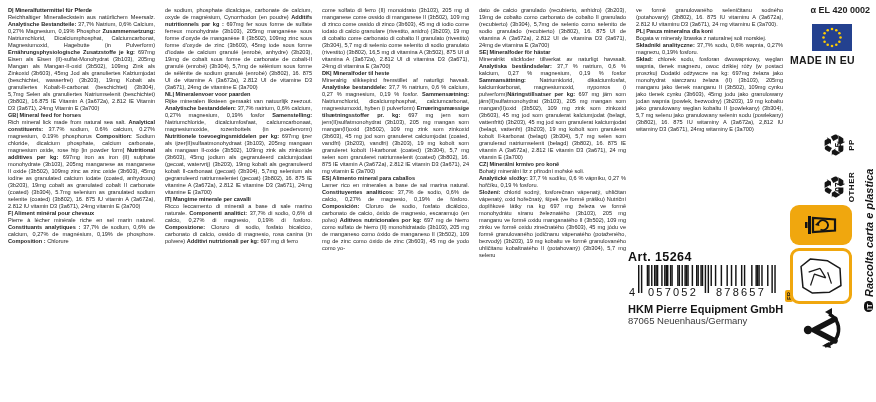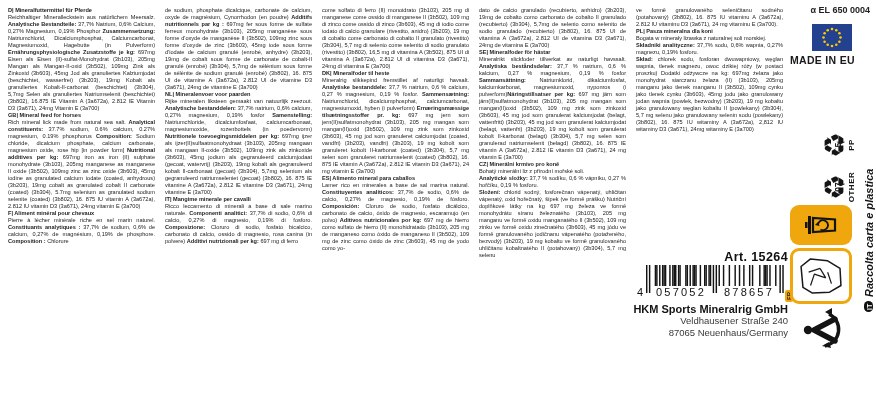--- a/index.html
+++ b/index.html
@@ -7,21 +7,21 @@
     position:relative;width:876px;height:402px;background:#ffffff;overflow:hidden;
     font-family:"Liberation Sans",sans-serif;color:#1c1c1c;
   }
   
   .cols{position:absolute;left:8px;top:7px;width:778px;display:flex;gap:10px;}
   .col{width:147px;font-size:5.6px;line-height:7px;text-align:justify;color:#1d1d1d;}
   .col .lang-h{font-weight:700;text-align:left;}
   .col .para{margin:0;}
   .col .b{font-weight:700;}
   
-  .product{position:absolute;left:628px;top:250px;width:160px;text-align:right;}
+  .product{position:absolute;left:628px;top:250px;width:160px;text-align:left;}
   .art{font-weight:700;font-size:12.5px;letter-spacing:.4px;color:#101010;}
   .barcode-wrap{margin-top:1px;}
   .company{font-weight:700;font-size:11px;color:#141414;margin-top:2px;}
   .addr{font-size:9.5px;line-height:12px;color:#3a3a3a;}
   
   .approval{position:absolute;right:6px;top:5px;font-size:9px;font-weight:600;color:#222;}
   .euflag{position:absolute;left:812px;top:24px;}
   .madein{position:absolute;left:790px;top:54px;width:84px;text-align:left;font-weight:700;font-size:10.5px;letter-spacing:.3px;color:#1a1a1a;}
   .tri{position:absolute;width:34px;height:46px;transform:rotate(-90deg);text-align:center;color:#151515;}
   .tri .g{display:block;font-size:29px;line-height:30px;}
@@ -127,26 +127,25 @@
           <rect x="128.90" y="0" width="1.45" height="21" fill="#141414"></rect>
           <rect x="130.35" y="0" width="1.45" height="21" fill="#141414"></rect>
           <rect x="133.25" y="0" width="1.45" height="21" fill="#141414"></rect>
           <rect x="139.05" y="0" width="1.45" height="21" fill="#141414"></rect>
           <rect x="143.40" y="0" width="1.45" height="28" fill="#141414"></rect>
           <rect x="146.30" y="0" width="1.45" height="28" fill="#141414"></rect>
           <text x="1" y="31" font-size="11" font-family="Liberation Sans, sans-serif" fill="#141414" text-anchor="start" letter-spacing="0">4</text>
           <text x="45" y="31" font-size="11" font-family="Liberation Sans, sans-serif" fill="#141414" text-anchor="middle" letter-spacing="2.2">057052</text>
           <text x="113" y="31" font-size="11" font-family="Liberation Sans, sans-serif" fill="#141414" text-anchor="middle" letter-spacing="2.2">878657</text>
         </svg></div>
-    <div class="company">HKM Sports Mineralrig GmbH</div>
-    <div class="addr">Veldhausener Straße 240</div>
+    <div class="company">HKM Pierre Equipment GmbH</div>
     <div class="addr">87065 Neuenhaus/Germany</div>
   </div>
 
-  <div class="approval">α EL 650 0004</div>
+  <div class="approval">α EL 420 0002</div>
 
   <svg class="euflag" width="40" height="27" viewBox="0 0 40 27">
     <rect x="0" y="0" width="40" height="27" fill="#24418f"></rect>
     <g fill="#ffcc00">
       <circle cx="20" cy="5.0" r="1.3"></circle>
         <circle cx="24.3" cy="6.2" r="1.3"></circle>
         <circle cx="27.4" cy="9.2" r="1.3"></circle>
       <circle cx="28.5" cy="13.5" r="1.3"></circle>
         <circle cx="27.4" cy="17.8" r="1.3"></circle>
         <circle cx="24.3" cy="20.8" r="1.3"></circle>

